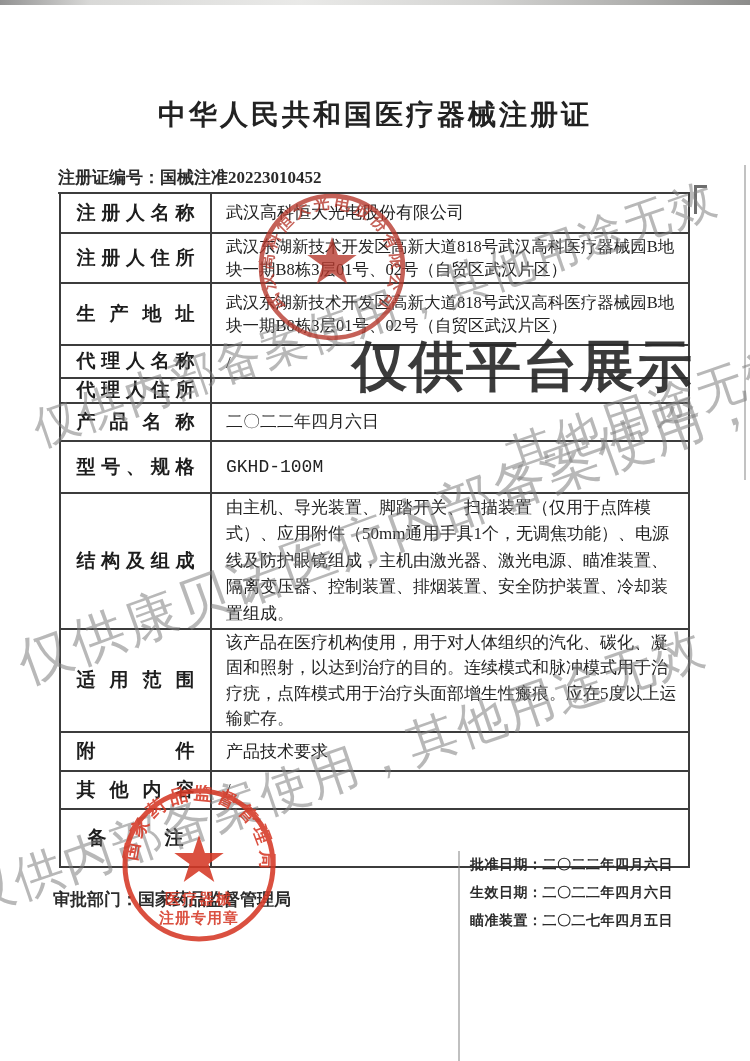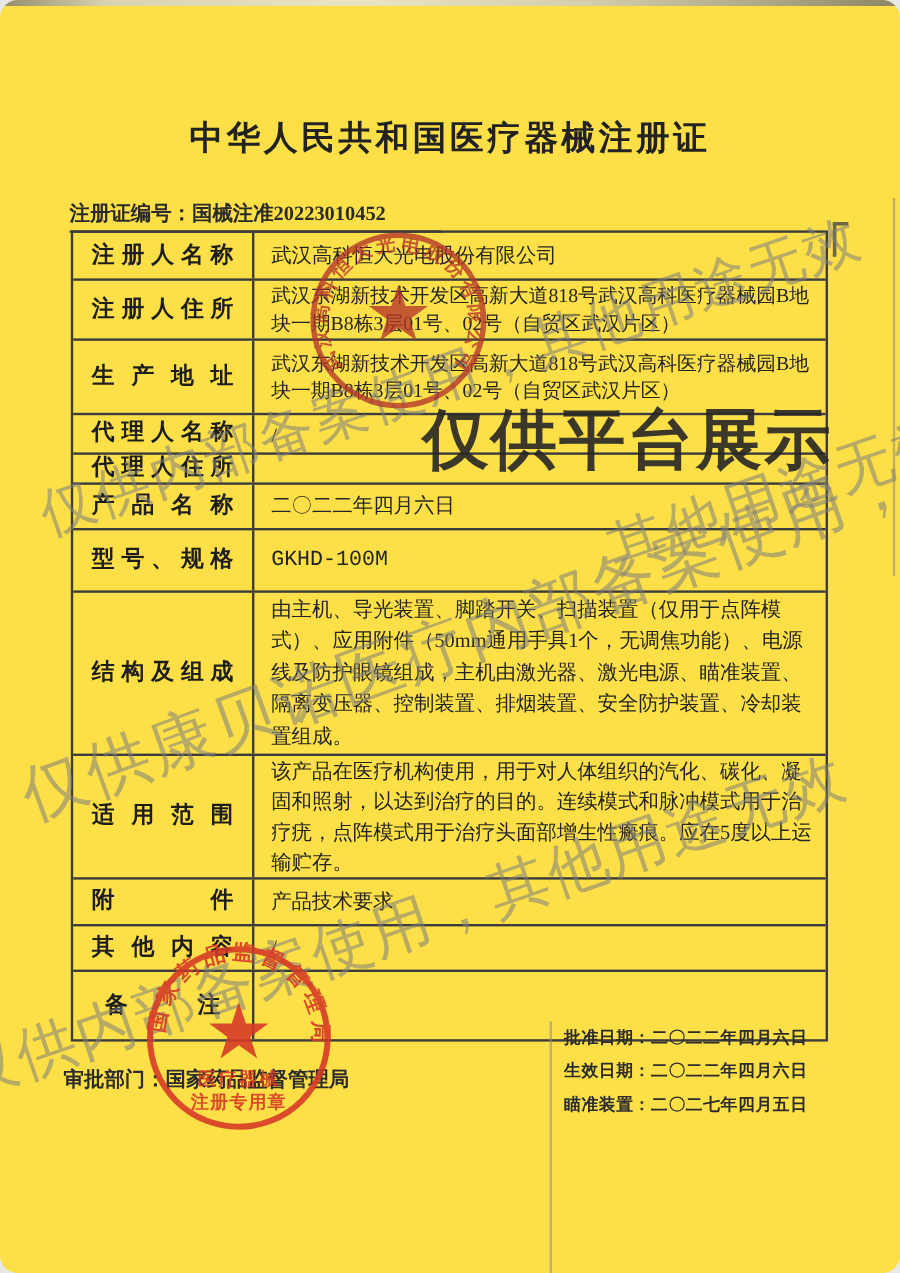--- a/index.html
+++ b/index.html
@@ -1,21 +1,20 @@
 <!DOCTYPE html>
 <html><head>
 <meta charset="utf-8">
 <style>
   html,body{margin:0;padding:0;background:#e8e8e6;}
   .page{
     position:relative;width:750px;height:1061px;margin:0 auto;
-    background:#fde047;overflow:hidden;
+    background:#ffffff;overflow:hidden;
     font-family:"Liberation Serif","DejaVu Serif",serif;
     color:#262626;
-    border-radius:15px;
   }
   .scan-strip{position:absolute;left:0;top:0;width:750px;height:5px;
     background:linear-gradient(90deg,#777 0%,#cfcfcd 12%,#e4e4e2 40%,#c9c9c7 65%,#9a9a98 85%,#6f6f6d 100%);
     opacity:.8;}
   .doc-title{position:absolute;left:0;top:96px;width:750px;text-align:center;
     font-size:28px;font-weight:700;letter-spacing:3px;color:#222;
     font-family:"Liberation Sans","DejaVu Sans",sans-serif;}
   .reg-line{position:absolute;left:58px;top:166px;font-size:17px;font-weight:700;
     color:#2a2a2a;border-bottom:2px solid #4a4a4a;padding:0 46px 3px 0;text-align:center;}
   

